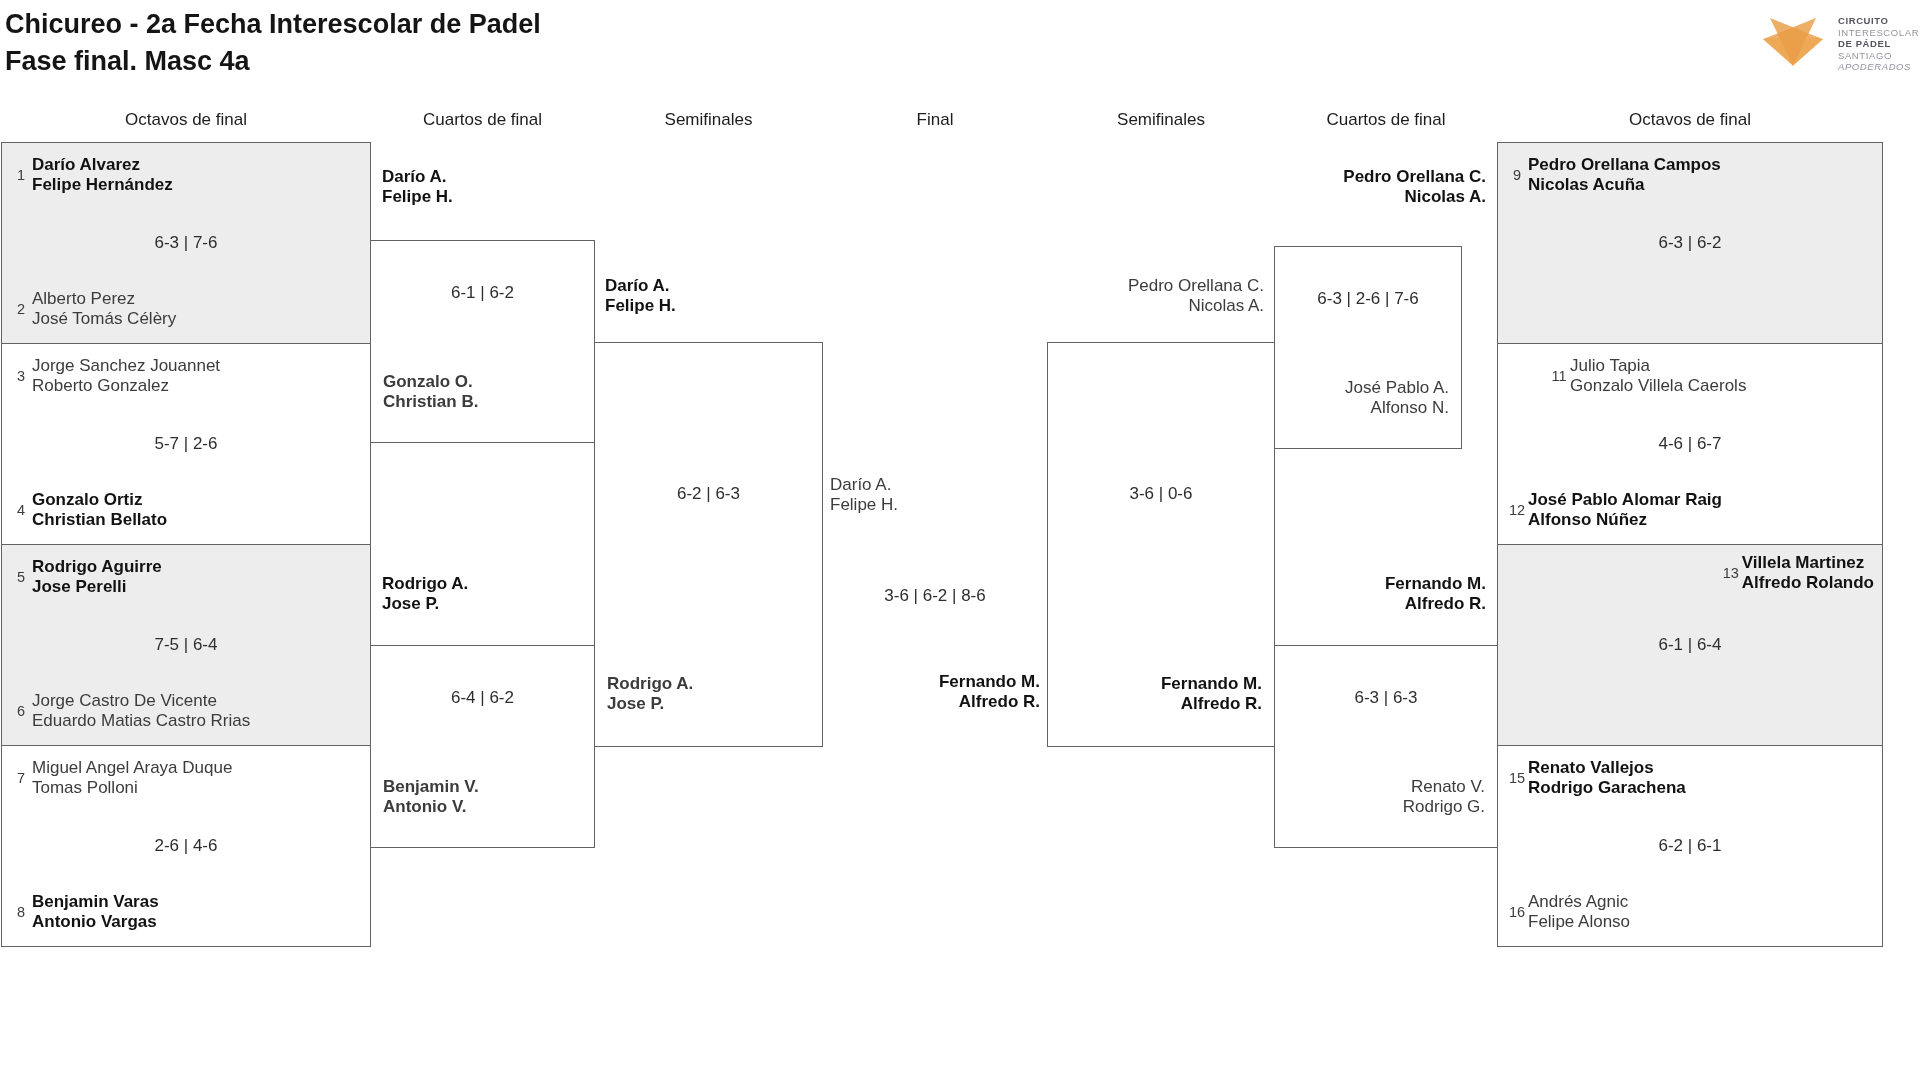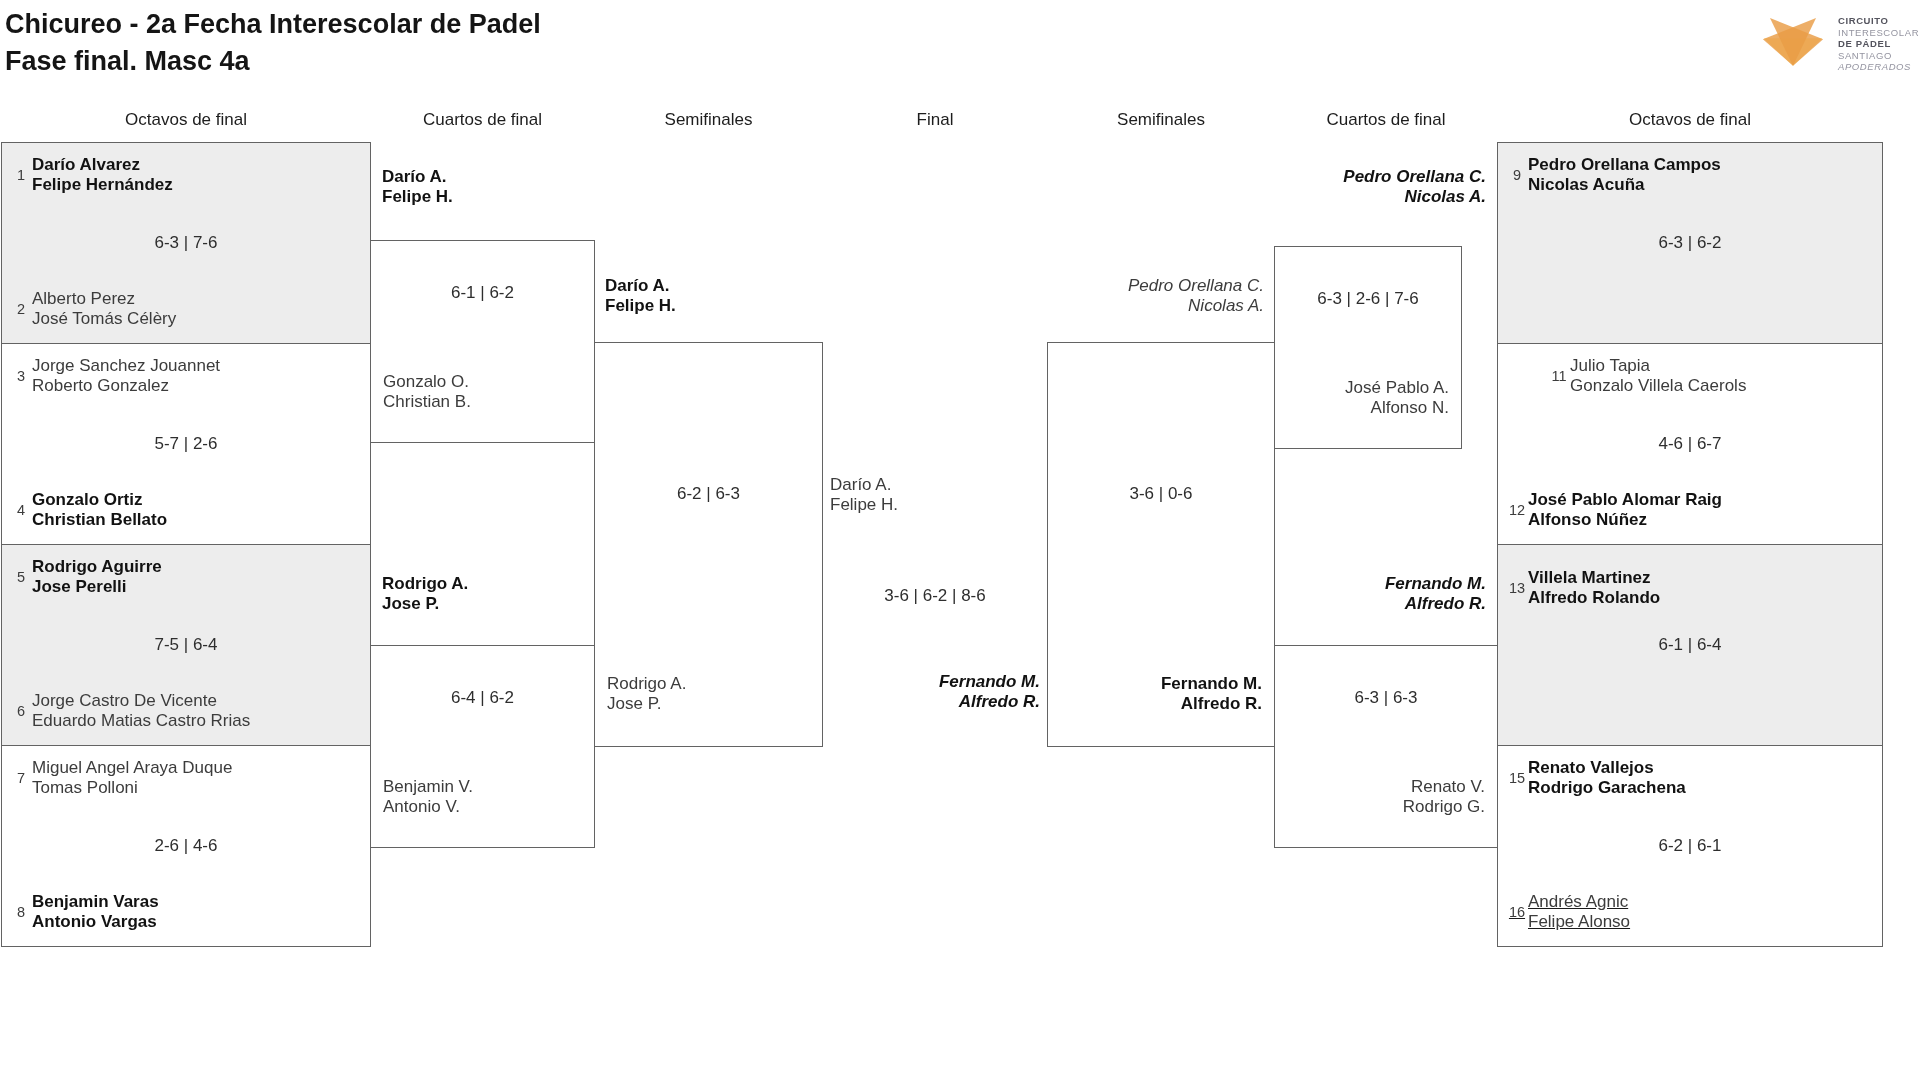--- a/index.html
+++ b/index.html
@@ -24,25 +24,25 @@
   .team-row{position:absolute;left:8px;right:8px;display:flex;align-items:center;height:44px;}
   .seed{flex:0 0 22px;width:22px;text-align:center;font-size:14.5px;color:#3c3c3c;}
   .names{display:flex;flex-direction:column;}
   .nline{font-size:17px;line-height:20px;color:#3c3c3c;white-space:nowrap;}
   .winner .nline{font-weight:bold;color:#121212;}
   .score{font-size:17px;color:#2e2e2e;}
   .o-score{position:absolute;top:90px;left:0;right:0;text-align:center;}
   .box-score{position:absolute;top:42px;left:0;right:0;text-align:center;}
   .sf-score{position:absolute;top:141px;left:0;right:0;text-align:center;}
   .in-box-team{position:absolute;display:flex;flex-direction:column;}
-  .in-box-team.l{left:12px;}
+  .in-box-team.l{left:12px;font-weight:bold;}
   .in-box-team.r{right:12px;text-align:right;}
   
   .label{position:absolute;display:flex;flex-direction:column;}
-  .label.r{text-align:right;align-items:flex-end;font-style:italic;}
+  .label.r{text-align:right;align-items:flex-end;}
   .final-score{position:absolute;left:822px;width:226px;top:586px;text-align:center;}
 </style>
 </head>
 <body>
 
 <div id="stage">
 
   <div class="title">
     <div>Chicureo - 2a Fecha Interescolar de Padel</div>
     <div>Fase final. Masc 4a</div>
@@ -164,40 +164,40 @@
     <div class="team-row" style="top:144px;">
       <span class="seed">12</span>
       <span class="names winner">
         <span class="nline">José Pablo Alomar Raig</span>
         <span class="nline">Alfonso Núñez</span>
       </span>
     </div>
   </div>
 
   <div class="box shaded" style="left:1497px;top:544px;width:386px;height:202px;">
-    <div class="team-row" style="top:21px;">
+    <div class="team-row" style="top:6px;justify-content:flex-end;">
       <span class="seed">13</span>
       <span class="names winner">
         <span class="nline">Villela Martinez</span>
         <span class="nline">Alfredo Rolando</span>
       </span>
     </div>
     <div class="score o-score">6-1 | 6-4</div>
   </div>
 
   <div class="box" style="left:1497px;top:745px;width:386px;height:202px;">
     <div class="team-row" style="top:10px;">
       <span class="seed">15</span>
       <span class="names winner">
         <span class="nline">Renato Vallejos</span>
         <span class="nline">Rodrigo Garachena</span>
       </span>
     </div>
     <div class="score o-score">6-2 | 6-1</div>
-    <div class="team-row" style="top:144px;text-decoration:underline;">
+    <div class="team-row" style="top:144px;">
       <span class="seed">16</span>
       <span class="names">
         <span class="nline">Andrés Agnic</span>
         <span class="nline">Felipe Alonso</span>
       </span>
     </div>
   </div>
 
   <div class="label" style="left:382px;top:167px;">
     <span class="nline" style="font-weight:bold;color:#121212;">Darío A.</span>

